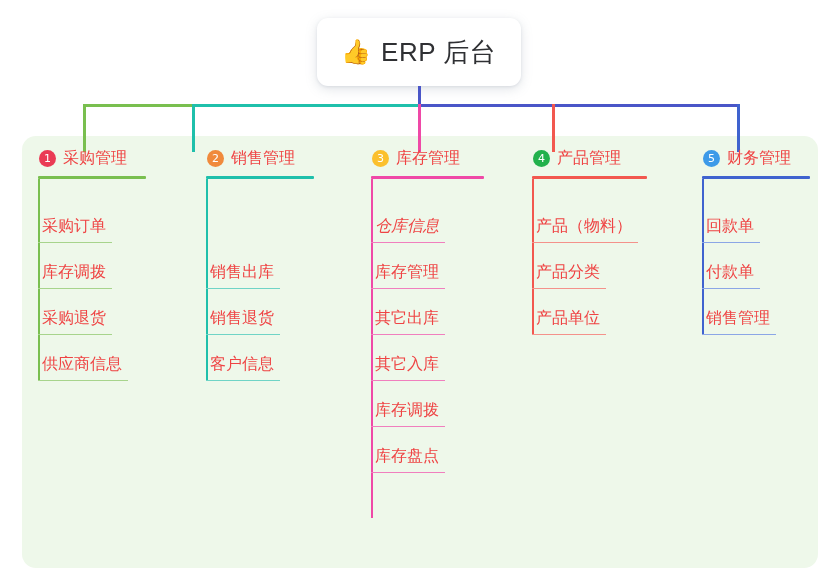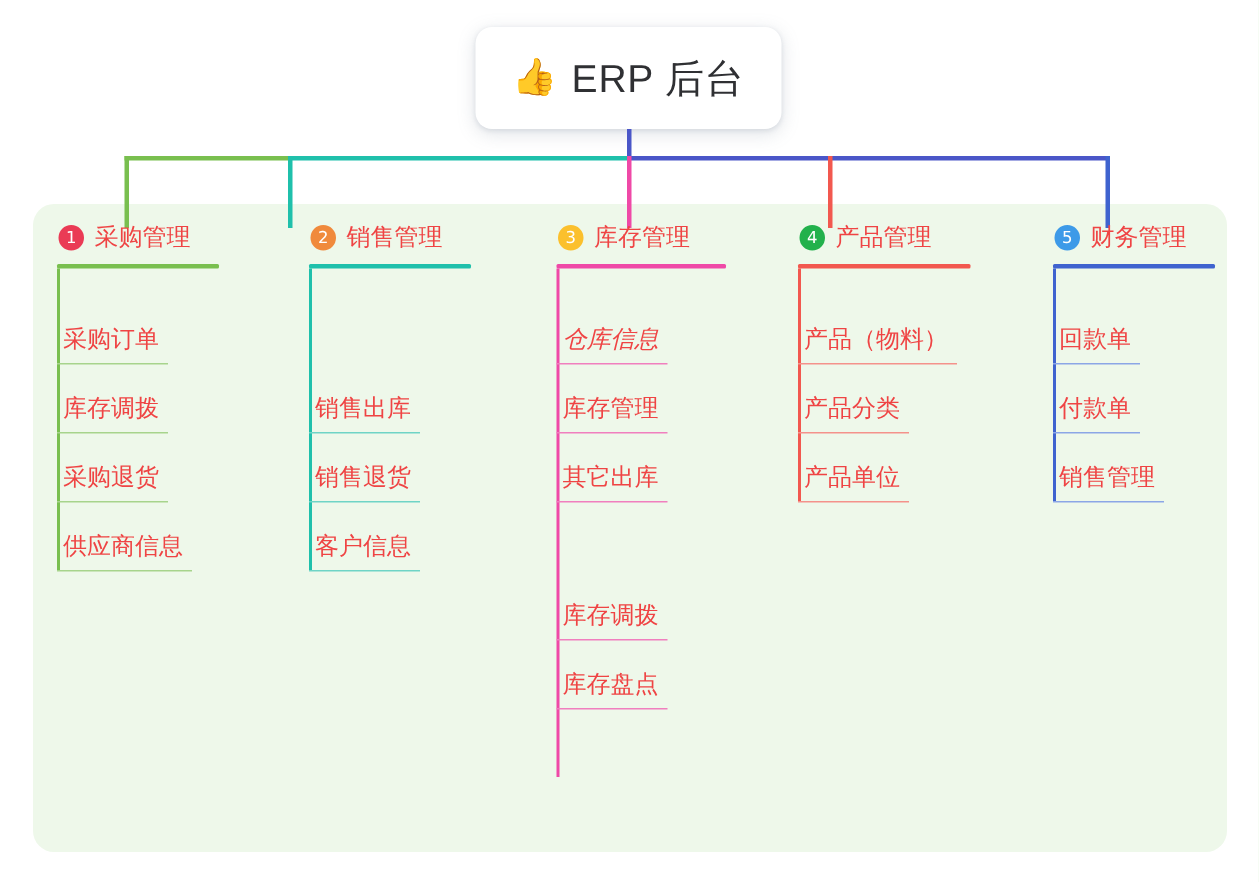--- a/index.html
+++ b/index.html
@@ -141,20 +141,23 @@
         <div class="spine" style="background: rgb(239, 73, 167); top: 0px; height: 339px;"></div>
         <div class="item" style="top: 18px;">
           <div class="item-inner" style="border-bottom-color: rgb(240, 127, 190); font-style: italic;">仓库信息</div>
         </div>
         <div class="item" style="top: 64px;">
           <div class="item-inner" style="border-bottom-color: rgb(240, 127, 190);">库存管理</div>
         </div>
         <div class="item" style="top: 110px;">
           <div class="item-inner" style="border-bottom-color: rgb(240, 127, 190);">其它出库</div>
         </div>
+        <div class="item" style="top: 156px;">
+          <div class="item-inner" style="border-bottom-color: rgb(240, 127, 190);">其它入库</div>
+        </div>
         <div class="item" style="top: 202px;">
           <div class="item-inner" style="border-bottom-color: rgb(240, 127, 190);">库存调拨</div>
         </div>
         <div class="item" style="top: 248px;">
           <div class="item-inner" style="border-bottom-color: rgb(240, 127, 190);">库存盘点</div>
         </div>
       </div>
   </div>
 
   <div class="col" style="left:532px;width:170px;">

